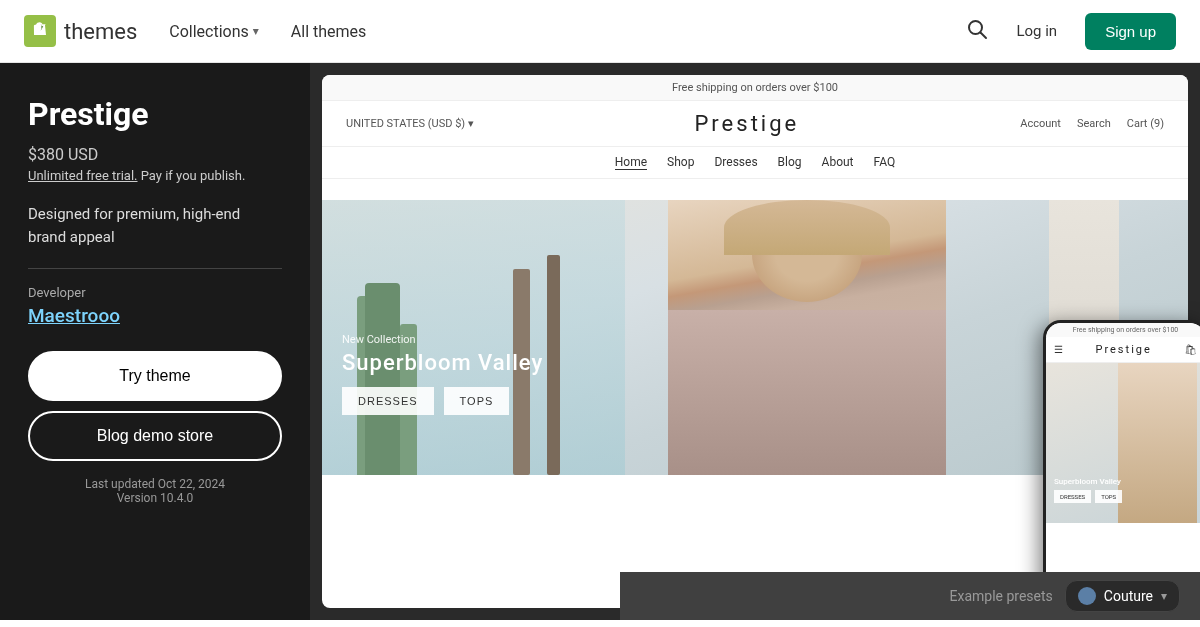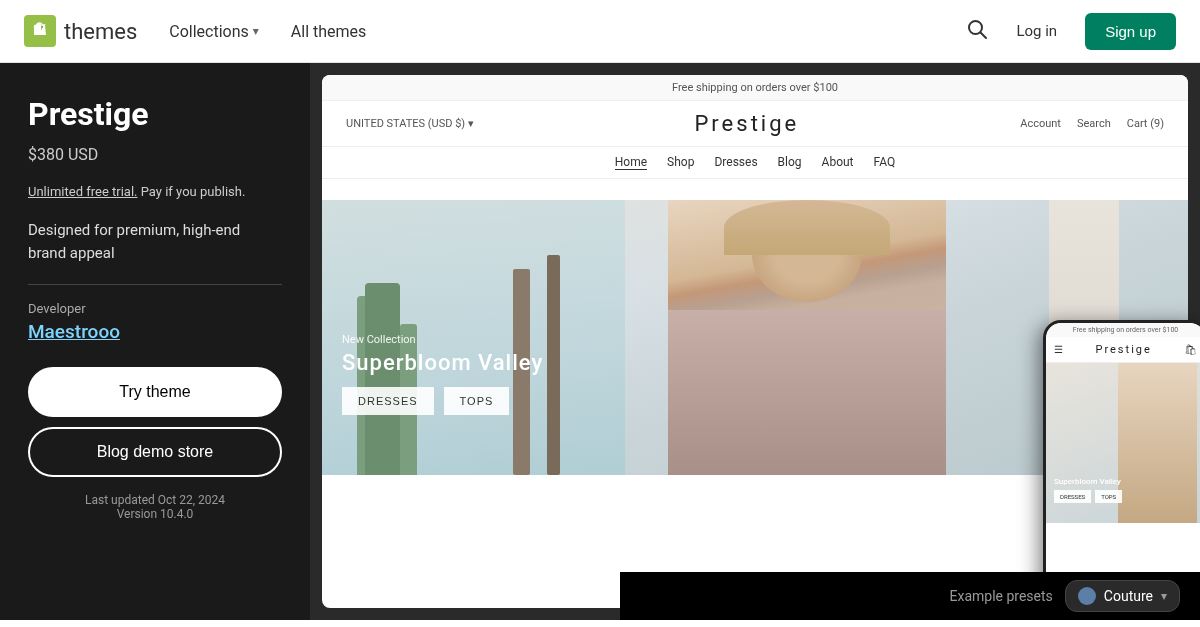--- a/index.html
+++ b/index.html
@@ -28,21 +28,21 @@
     
     .main-layout { display: flex; height: calc(627px - 70px); }
 
     
     .sidebar {
       width: 310px; min-width: 310px; background: #1a1a1a; color: #fff;
       padding: 32px 28px; display: flex; flex-direction: column; gap: 0;
       overflow: hidden;
     }
     .theme-title { font-size: 32px; font-weight: 700; color: #fff; margin-bottom: 12px; }
-    .theme-price { font-size: 16px; color: #ccc; margin-bottom: 20px; }
+    .theme-price { font-size: 16px; color: #ccc; margin-bottom: 4px; }
     .unlimited-trial { font-size: 13px; color: #ccc; margin-bottom: 20px; }
     .unlimited-trial a { color: #ccc; text-decoration: underline; }
     .theme-desc { font-size: 15px; color: #ddd; margin-bottom: 20px; line-height: 1.5; }
     .divider { border: none; border-top: 1px solid #444; margin-bottom: 16px; }
     .reviews-section { margin-bottom: 16px; }
     .reviews-count { font-size: 14px; color: #ddd; }
     .positive { display: flex; align-items: center; gap: 6px; font-size: 14px; color: #ddd; margin-top: 4px; }
     .thumb-up { font-size: 14px; }
     .developer-section { margin-bottom: 24px; }
     .developer-label { font-size: 13px; color: #aaa; margin-bottom: 4px; }
@@ -140,21 +140,21 @@
     .mobile-hero-text {
       position: absolute; left: 8px; bottom: 20px; color: #fff;
     }
     .mobile-hero-title { font-size: 8px; font-weight: 500; }
     .mobile-btns { display: flex; gap: 4px; margin-top: 4px; }
     .mobile-btn { padding: 3px 6px; background: rgba(255,255,255,0.9); font-size: 6px; color: #333; }
 
     
     .bottom-bar {
       position: absolute; bottom: 0; right: 0; left: 310px;
-      height: 48px; background: #000000;
+      height: 48px; background: #404040;
       display: flex; align-items: center; justify-content: flex-end;
       padding: 0 20px; gap: 12px;
     }
     .example-presets-label { font-size: 14px; color: #999; }
     .preset-selector {
       display: flex; align-items: center; gap: 8px;
       background: #2a2a2a; border: 1px solid #444; border-radius: 12px;
       padding: 6px 12px; cursor: pointer;
     }
     .preset-dot { width: 18px; height: 18px; border-radius: 50%; background: #5b7fa6; }

